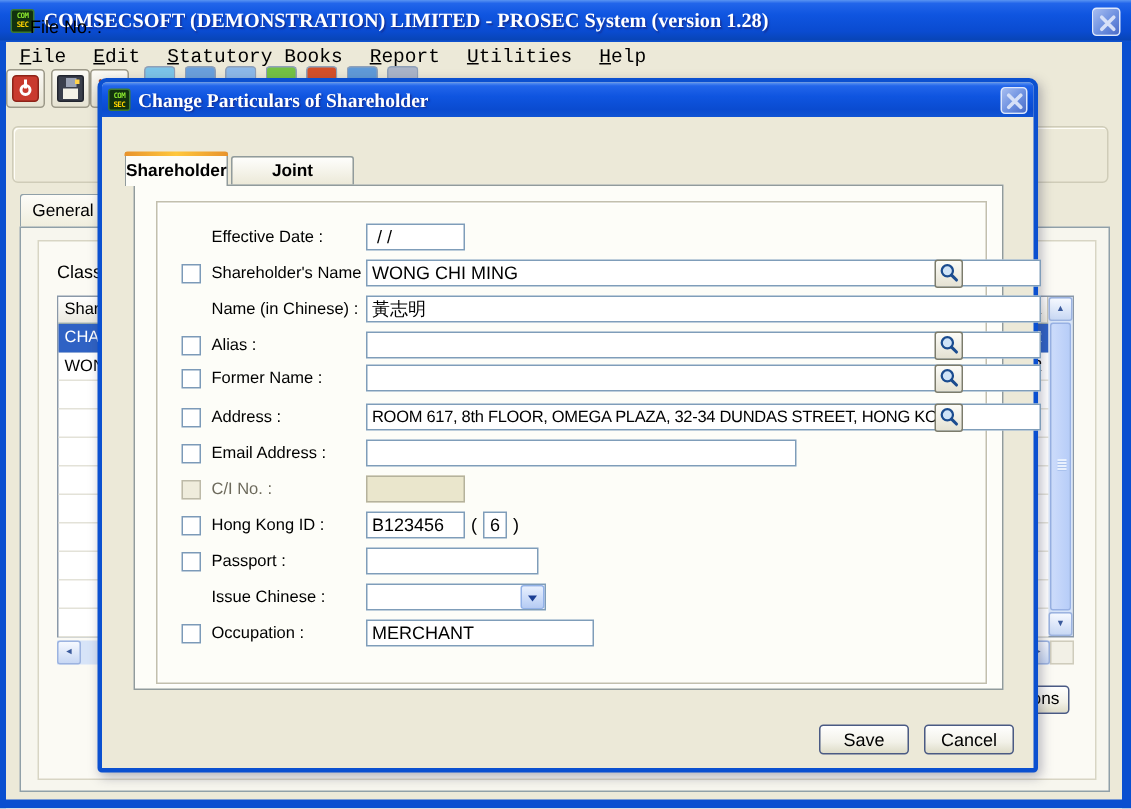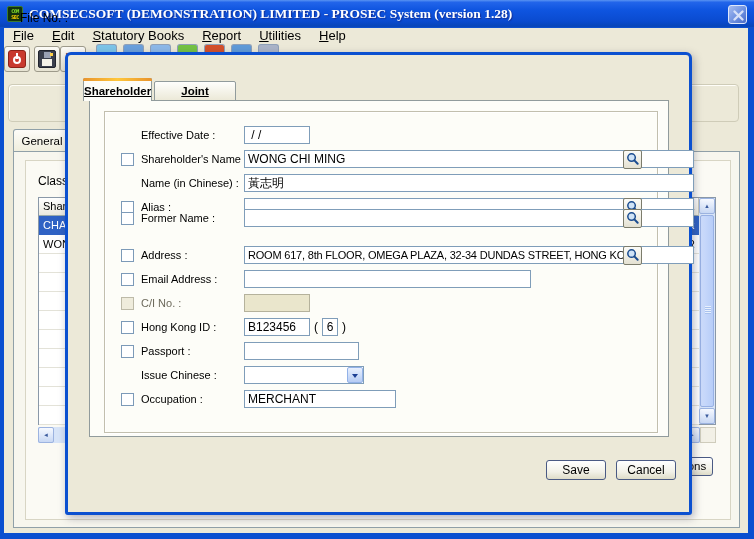--- a/index.html
+++ b/index.html
@@ -17,21 +17,21 @@
   .logo span { display:block; text-align:center; font-family:"DejaVu Sans Mono",monospace; font-weight:bold;
     font-size:5px; line-height:6px; letter-spacing:-0.5px; }
   .logo .lt { color:#8ae62e; } .logo .lb { color:#ffd400; }
   .win-title { color:#fff; font-family:"Liberation Serif",serif; font-weight:bold; font-size:13.5px;
     text-shadow:1px 1px 1px #143098; white-space:nowrap; flex:1; }
   .win-close { width:19px; height:19px; border:1px solid #dfe8fb; border-radius:3px;
     background:linear-gradient(135deg,#a7bdf0 0%,#6d90e0 55%,#4a6cc8 100%); position:relative; flex:0 0 auto; }
   .xmark { position:absolute; left:3px; top:3px; }
 
   .menubar { position:absolute; left:4px; top:28px; width:745px; height:17px; background:#ece9d8;
-    display:flex; align-items:flex-start; font-family:Liberation Sans, sans-serif; font-size:13px; }
+    display:flex; align-items:flex-end; font-family:Liberation Mono, monospace; font-size:13px; }
   .menu-item { padding:0 9px; white-space:nowrap; }
   .mn { text-decoration:underline; }
 
   .toolbar { position:absolute; left:4px; top:45px; width:745px; height:30px; }
   .tbtn { position:absolute; top:1px; width:26px; height:26px; border:1px solid #9d9a8a; border-radius:3px;
     background:linear-gradient(#fbfaf6,#e6e3d2); }
   .tbtn .inner { position:absolute; left:3px; top:3px; width:18px; height:18px; }
   .ico-power { background:#c93a2e; border:1px solid #8d2318; border-radius:3px; }
   .ico-power .ring { position:absolute; left:4px; top:5px; width:8px; height:8px; border:2px solid #fff; border-radius:50%; }
   .ico-power .bar { position:absolute; left:7px; top:2px; width:2px; height:6px; background:#fff; }
@@ -98,21 +98,21 @@
     display:flex; align-items:center; gap:5px; padding:0 4px; }
   .dlg-titlebar .logo { width:15px; height:15px; }
   .dlg-title { color:#fff; font-family:"Liberation Serif",serif; font-weight:bold; font-size:13px;
     text-shadow:1px 1px 1px #143098; flex:1; white-space:nowrap; }
   .dlg-close { width:18px; height:18px; border:1px solid #dfe8fb; border-radius:3px;
     background:linear-gradient(135deg,#a7bdf0 0%,#6d90e0 55%,#4a6cc8 100%); position:relative; flex:0 0 auto; }
   .dlg-close .xmark { left:2px; top:2px; }
 
   .dlg-body { position:relative; height:434px; }
   .tab { position:absolute; font-weight:bold; font-size:11.5px; text-align:center;
-    border:1px solid #919b9c; border-radius:2px 2px 0 0;text-decoration:underline; }
+    border:1px solid #919b9c; border-radius:2px 2px 0 0; }
   .tab-active { left:15px; top:23px; width:69px; height:23px; background:#fdfdf8; border-bottom:none;
     line-height:24px; z-index:2; }
   .tab-active::before { content:""; position:absolute; left:-1px; top:-1px; right:-1px; height:3px;
     border-radius:2px 2px 0 0; background:linear-gradient(90deg,#e8932c,#ffc73c 50%,#e8932c); }
   .tab-inactive { left:86px; top:26px; width:82px; height:20px; line-height:19px;
     background:linear-gradient(#fefefc,#ece9d8); }
   .tab-page { position:absolute; left:21px; top:45px; width:580px; height:337px;
     background:#fdfdf8; border:1px solid #919b9c; z-index:1; }
   .field-panel { position:absolute; left:14px; top:10px; width:554px; height:322px;
     border:1px solid #c2bfae; box-shadow:inset 1px 1px 0 #ffffff, 1px 1px 0 #ffffff; }
@@ -268,20 +268,32 @@
     <div class="sbtn rt">►</div>
   </div>
   <div class="hcorner"></div>
   <div class="options-btn">ons</div>
 
   <div class="border-left"></div>
   <div class="border-right"></div>
   <div class="border-bottom"></div>
 
   <div class="dialog">
+    <div class="dlg-titlebar">
+      <div class="logo">
+        <span class="lt">COM</span>
+        <span class="lb">SEC</span>
+      </div>
+      <div class="dlg-title">Change Particulars of Shareholder</div>
+      <div class="dlg-close">
+        <svg class="xmark" width="13" height="13" viewBox="0 0 13 13">
+          <path d="M2.5 2.5 L10.5 10.5 M10.5 2.5 L2.5 10.5" stroke="#d6e0f8" stroke-width="2.4" stroke-linecap="round"></path>
+        </svg>
+      </div>
+    </div>
 
     <div class="dlg-body">
       <div class="tab tab-active">Shareholder</div>
       <div class="tab tab-inactive">Joint Shareholder</div>
 
       <div class="tab-page">
         <div class="field-panel"></div>
 
         <div class="frow" style="top:25px">
           <span class="flabel">Effective Date :</span>
@@ -310,21 +322,21 @@
           <span class="flabel">Alias :</span>
           <input class="fin w-full" value="" style="">
           <button class="mag">
             <svg width="15" height="15" viewBox="0 0 16 16">
               <circle cx="7" cy="7" r="4" fill="#cfe3f7" stroke="#1b4c8f" stroke-width="1.6"></circle>
               <line x1="10" y1="10" x2="13.5" y2="13.5" stroke="#1b4c8f" stroke-width="2.2" stroke-linecap="round"></line>
             </svg>
           </button>
         </div>
 
-        <div class="frow" style="top:108px">
+        <div class="frow" style="top:119px">
           <span class="cb"></span>
           <span class="flabel">Former Name :</span>
           <input class="fin w-full" value="" style="">
           <button class="mag">
             <svg width="15" height="15" viewBox="0 0 16 16">
               <circle cx="7" cy="7" r="4" fill="#cfe3f7" stroke="#1b4c8f" stroke-width="1.6"></circle>
               <line x1="10" y1="10" x2="13.5" y2="13.5" stroke="#1b4c8f" stroke-width="2.2" stroke-linecap="round"></line>
             </svg>
           </button>
         </div>

